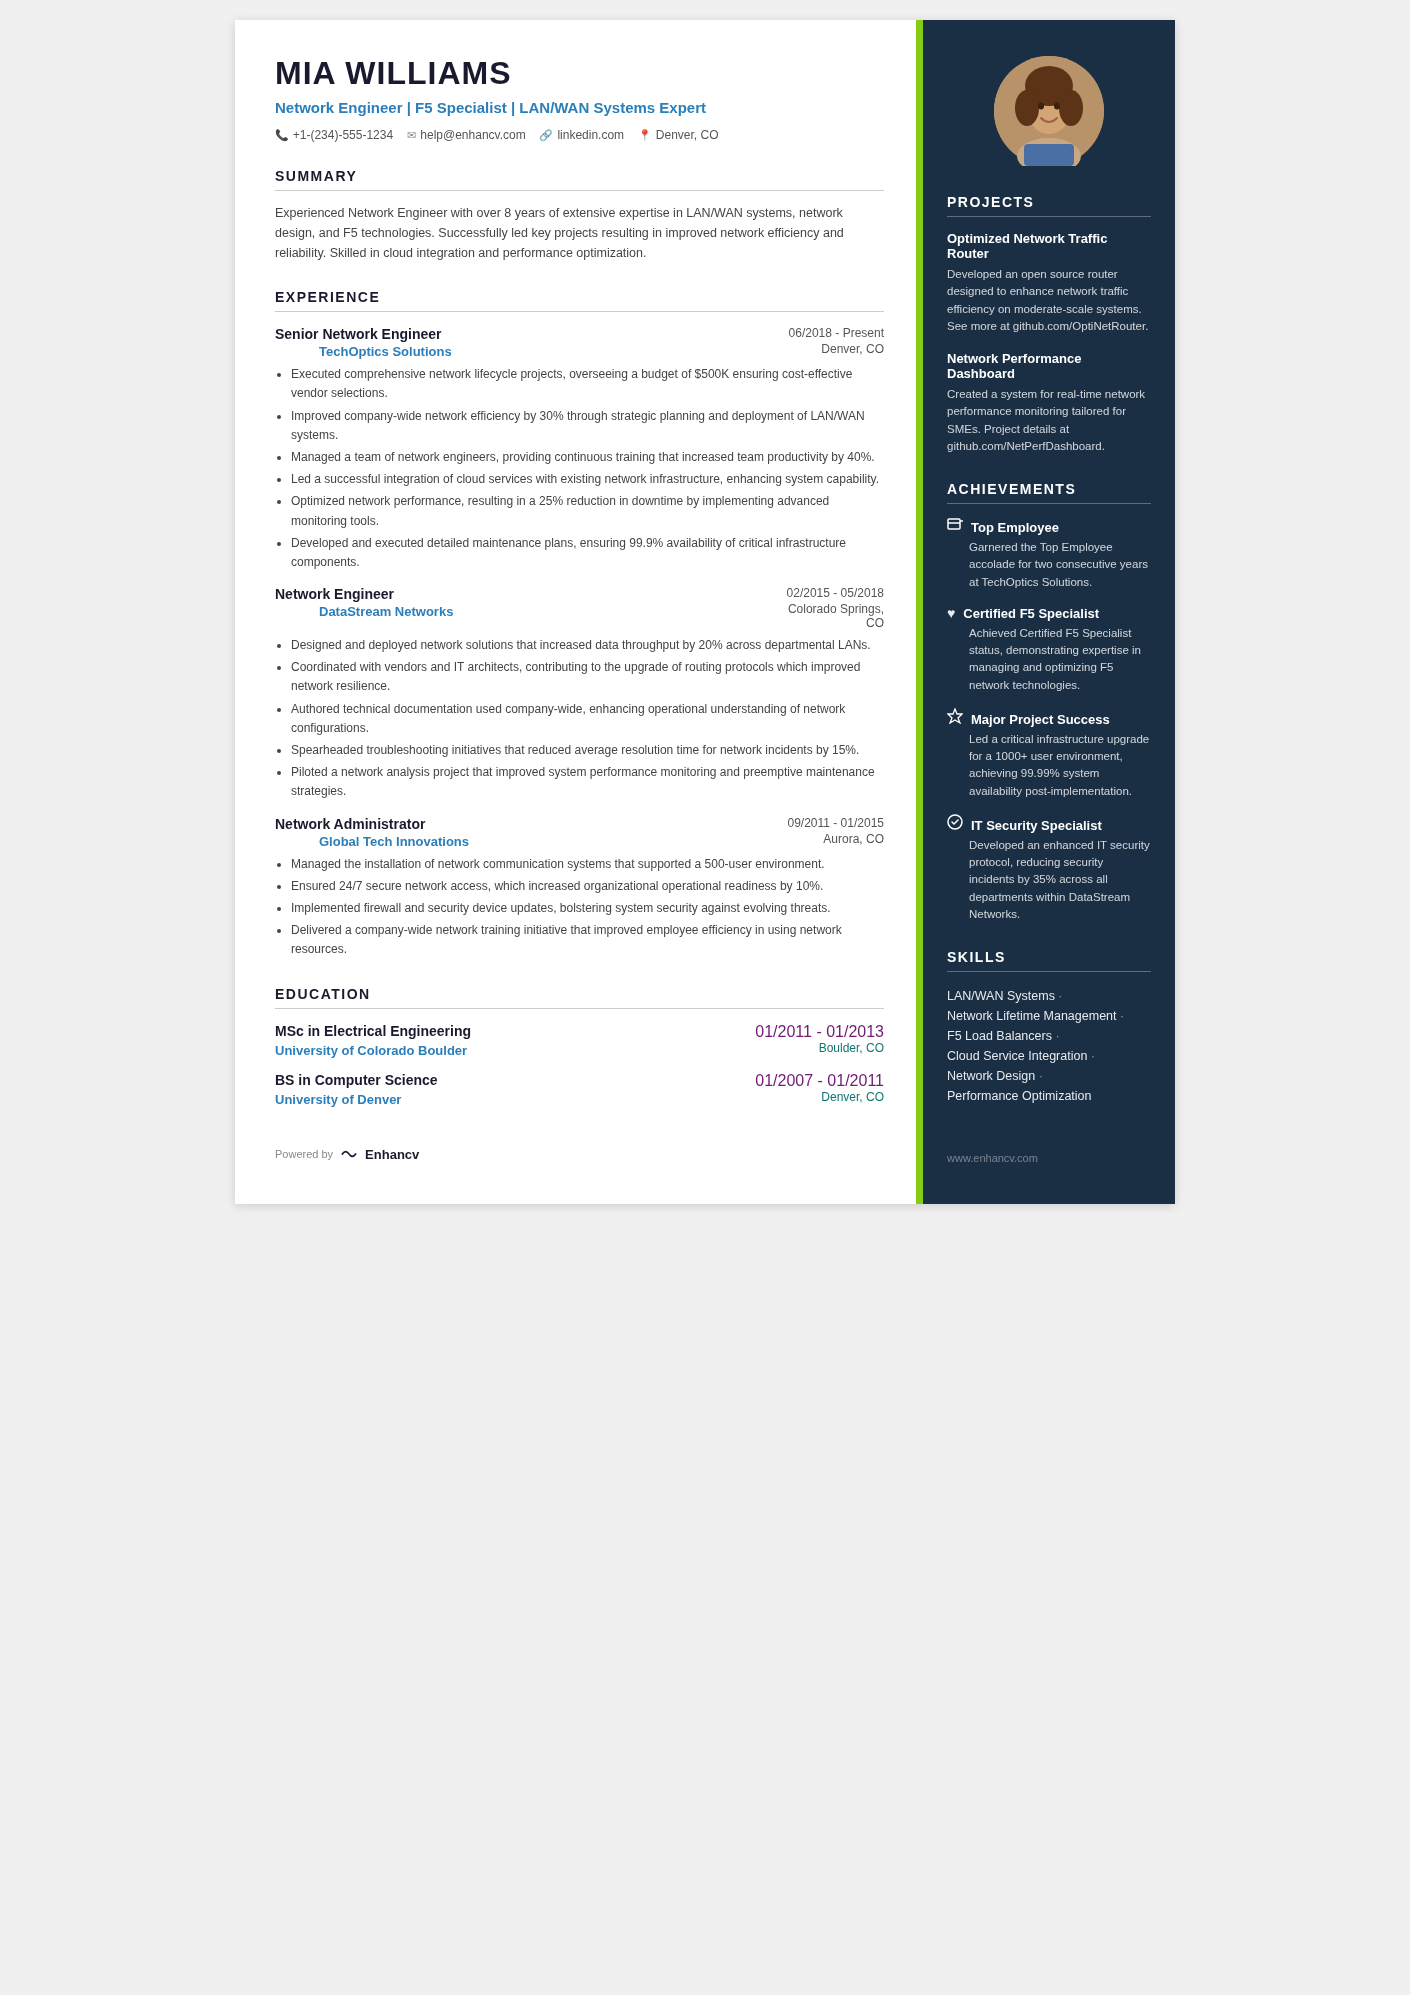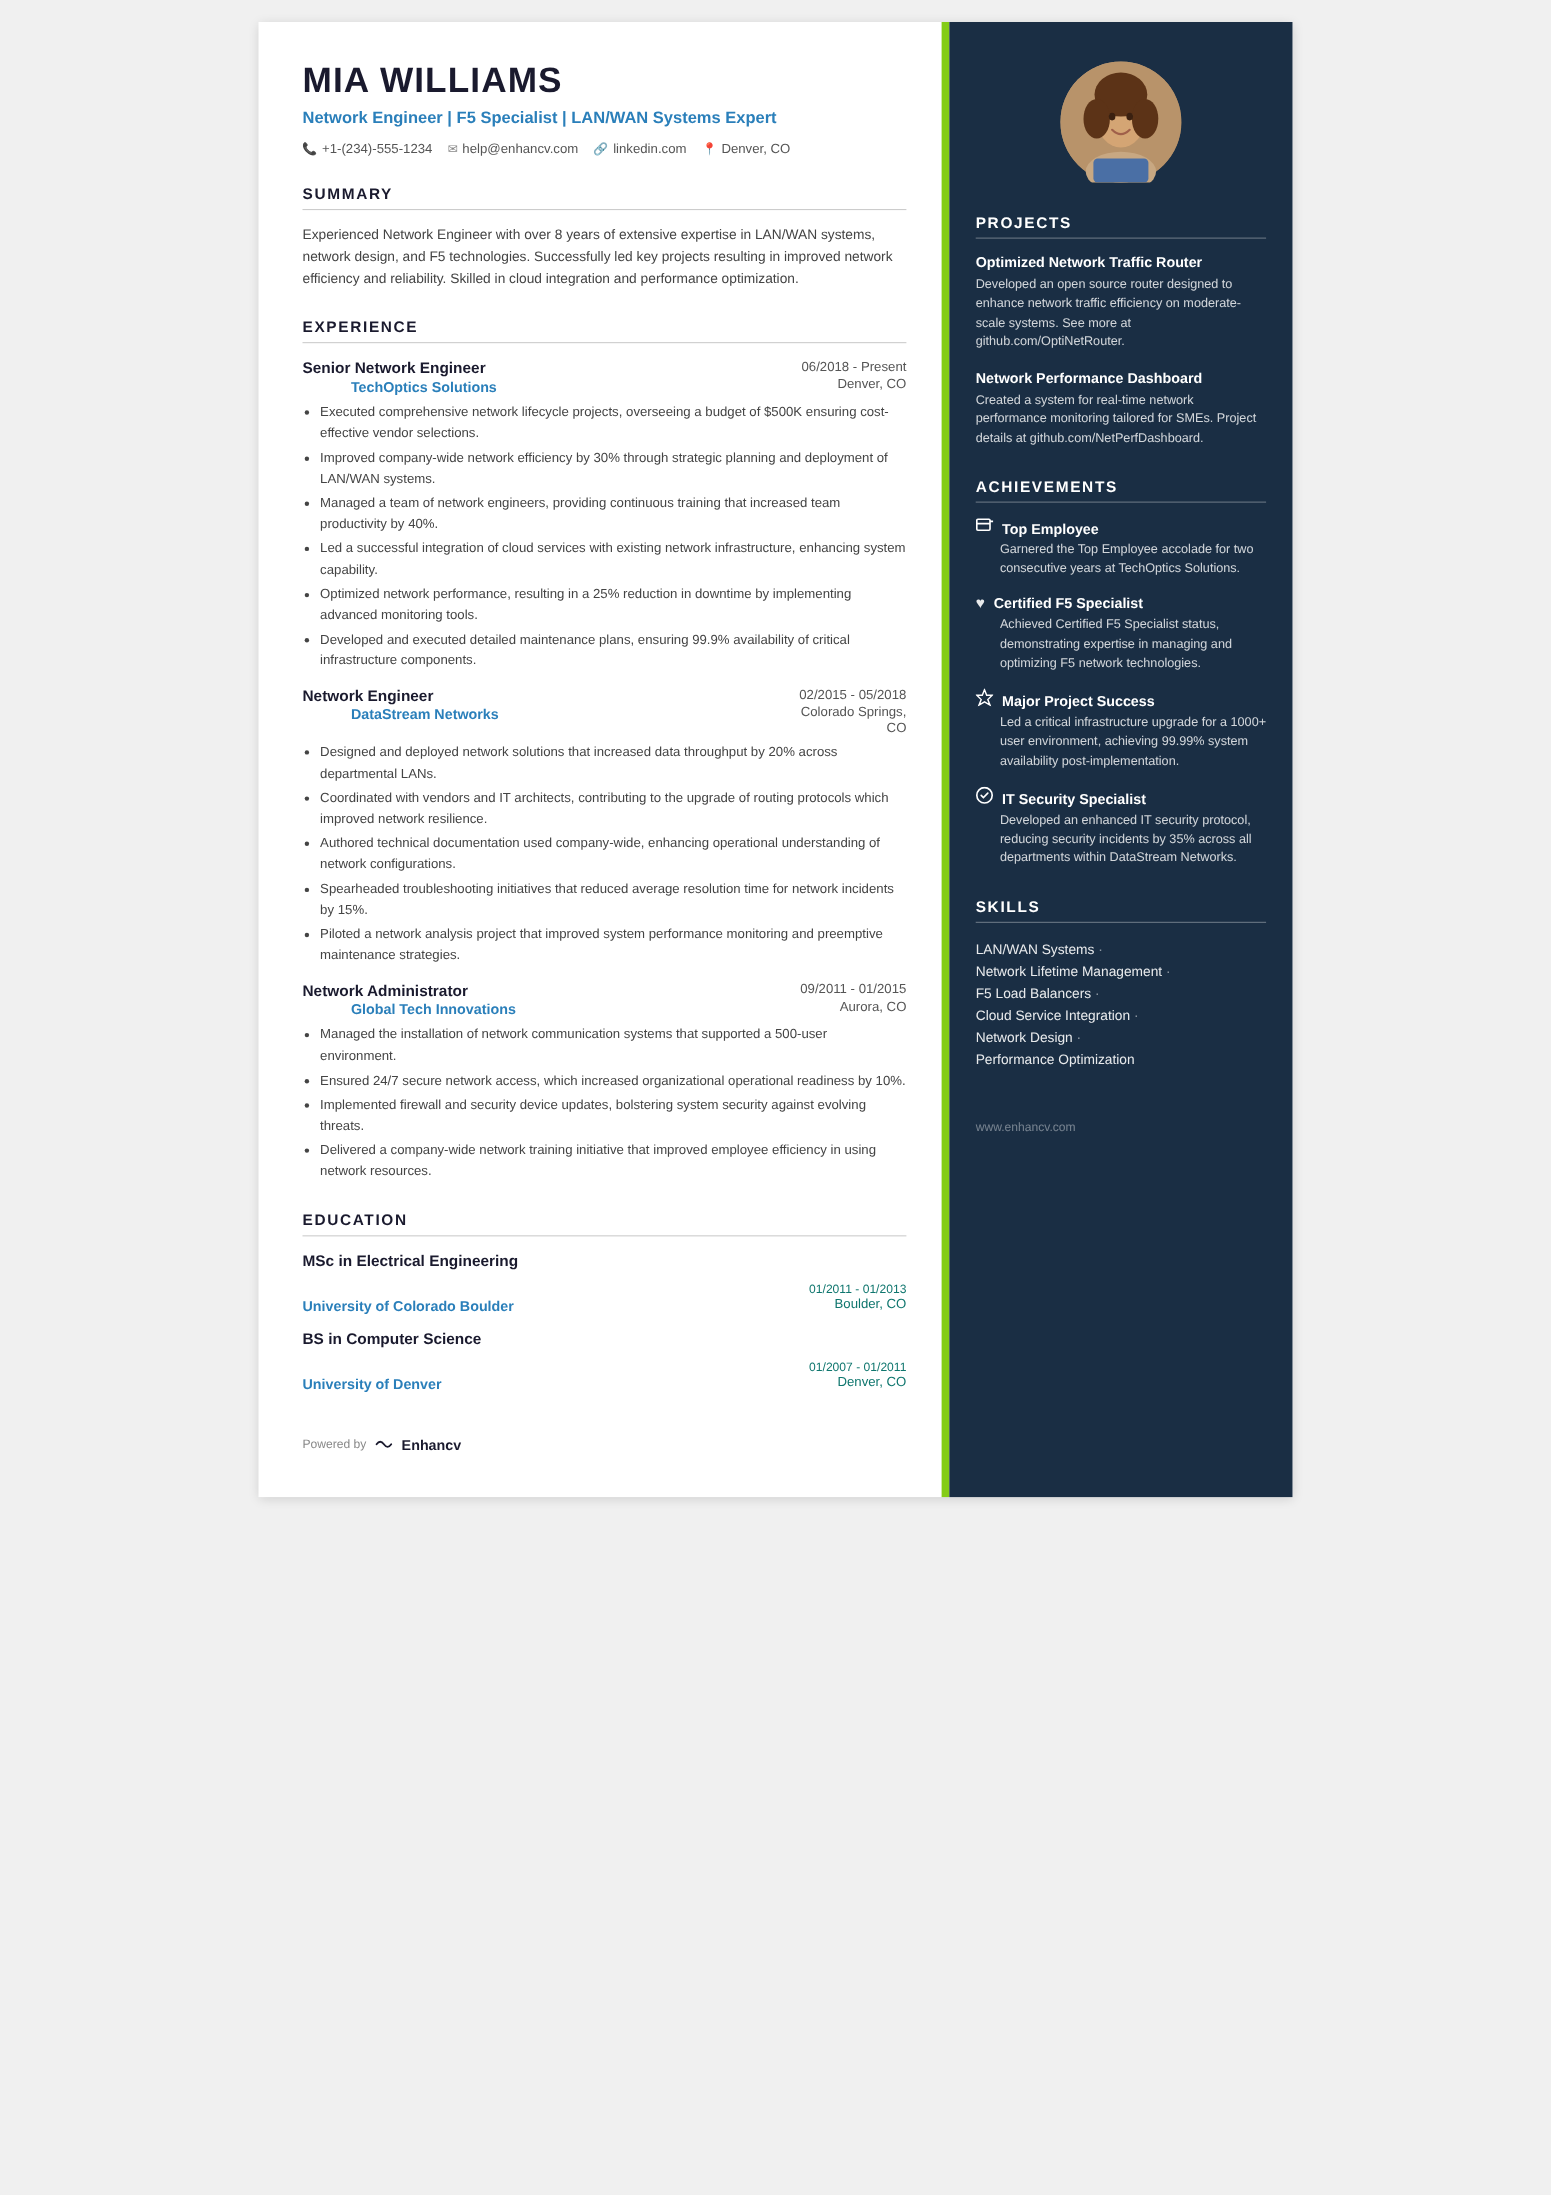--- a/index.html
+++ b/index.html
@@ -122,24 +122,23 @@
       justify-content: space-between;
       align-items: flex-start;
       margin-top: 14px;
     }
     .edu-degree {
       font-size: 14px;
       font-weight: 700;
       color: #1a1a2e;
     }
     .edu-dates {
-      font-size: 11px;
-      color: #0f766e;
+      font-size: 16px;
+      color: #701a75;
       white-space: nowrap;
-      margin-top: 28px;
     }
     .edu-school {
       color: #2a7fba;
       font-size: 13px;
       font-weight: 600;
       margin-top: 2px;
     }
     .edu-location {
       font-size: 12px;
       color: #0f766e;
@@ -158,21 +157,21 @@
       color: #888;
     }
     .enhancv-logo {
       font-weight: 700;
       color: #1a1a2e;
       font-size: 13px;
     }
 
     
     .right {
-      width: 312px;
+      width: 252px;
       background: #1a2e44;
       color: white;
       padding: 36px 24px 40px 24px;
       flex-shrink: 0;
     }
     .avatar-wrap {
       display: flex;
       justify-content: center;
       margin-bottom: 28px;
     }

